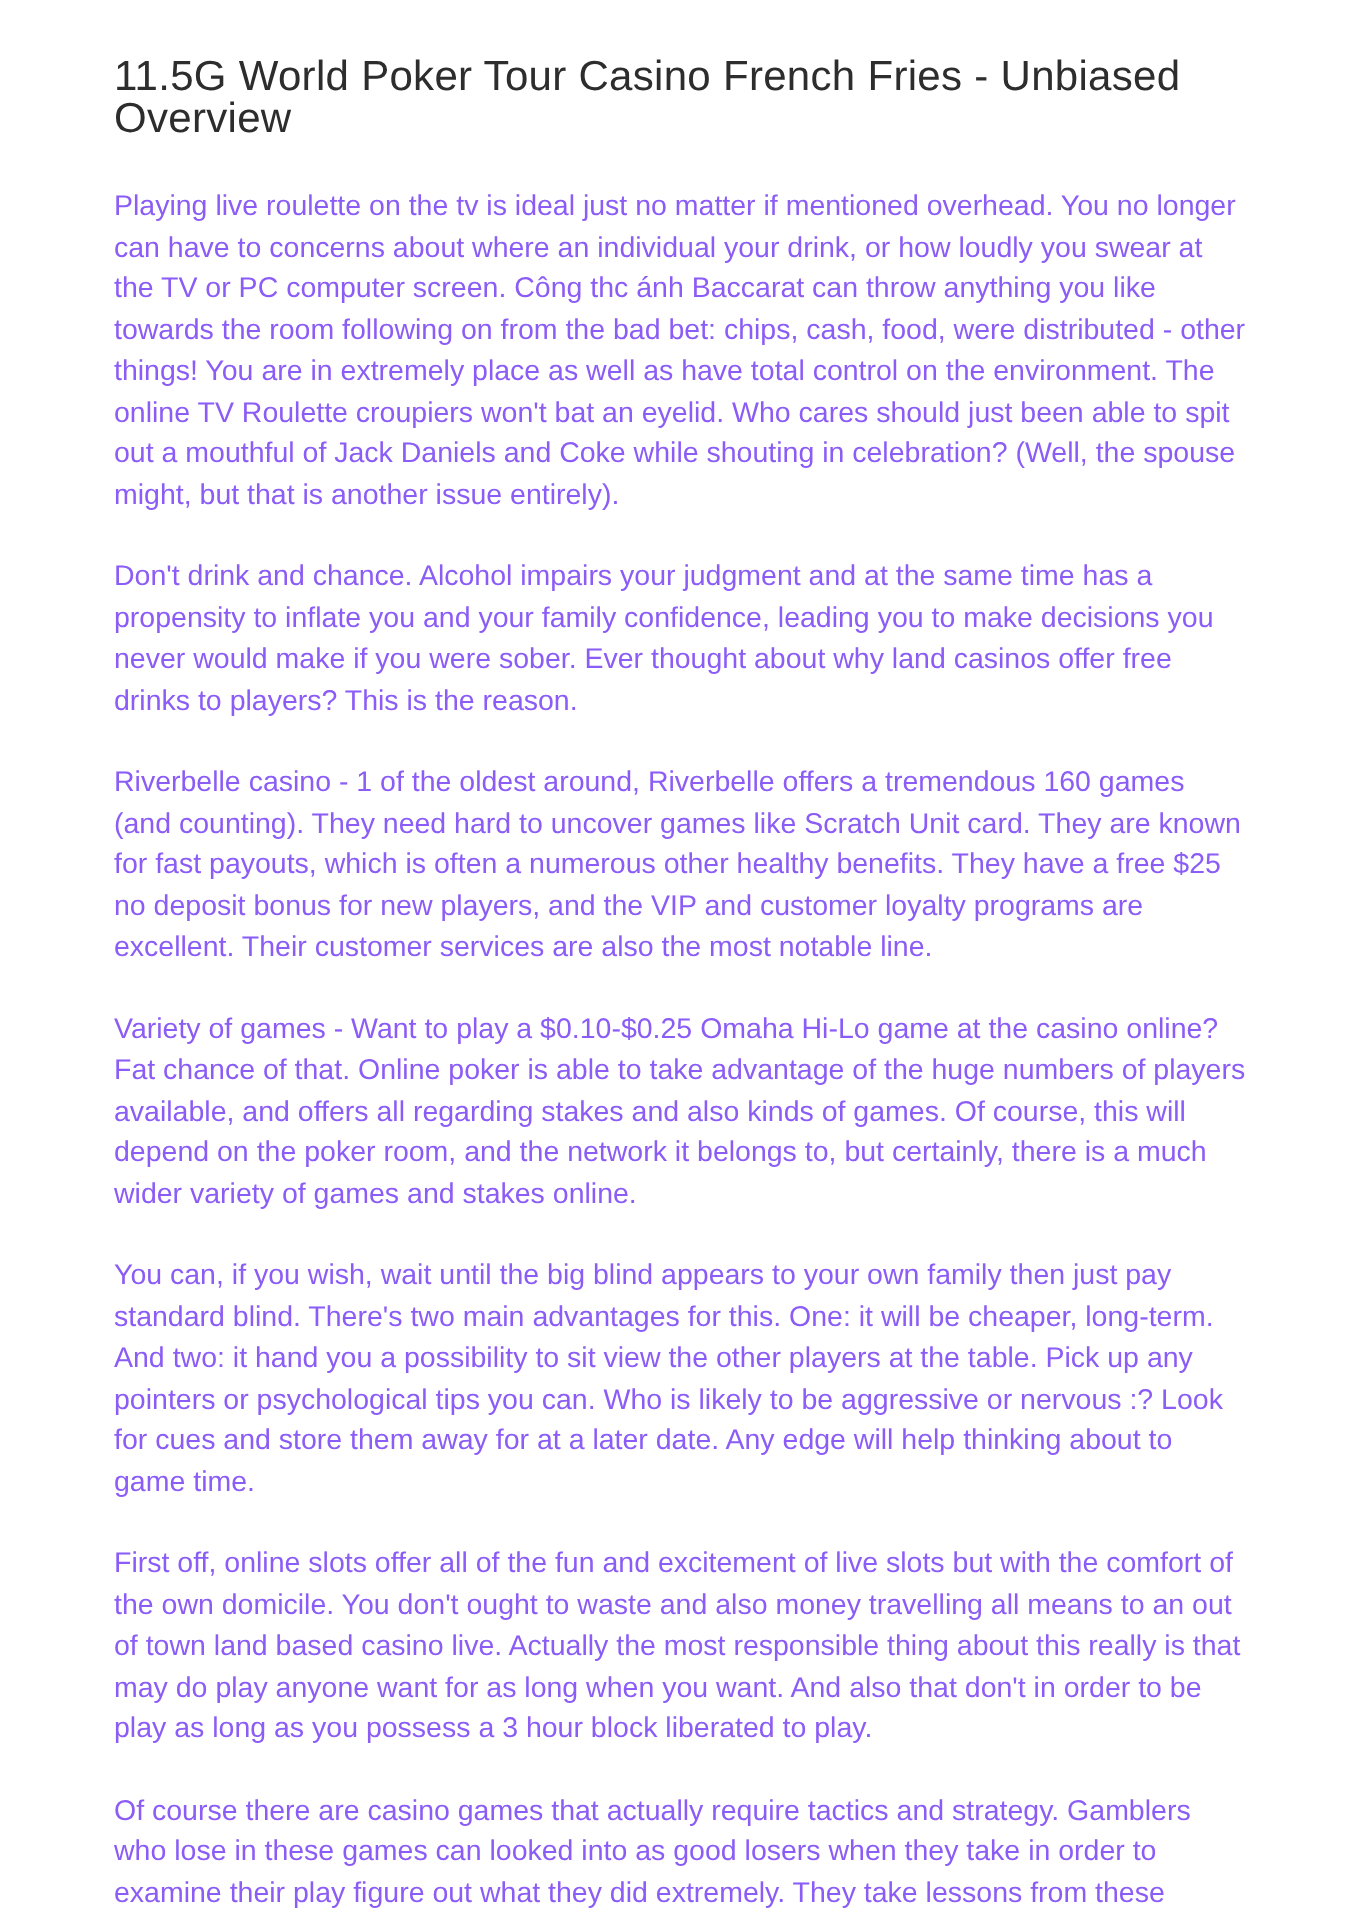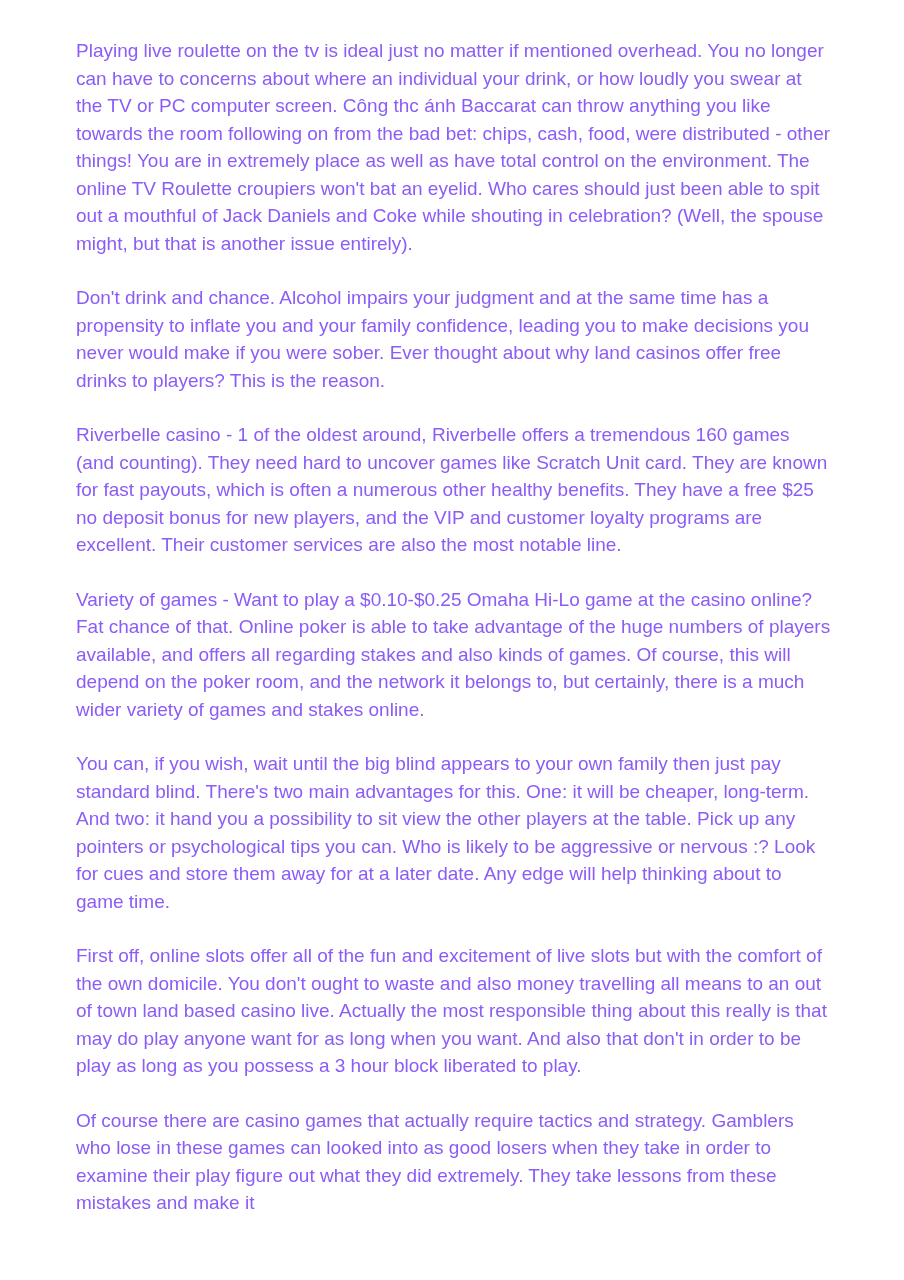--- a/index.html
+++ b/index.html
@@ -31,20 +31,21 @@
     line-height: 27.5px;
     font-weight: 400;
     margin: 0 0 27px 0;
     color: #8b5cf6;
   }
 </style>
 </head>
 <body>
 
 <div class="article">
+  <h1 class="page-title">11.5G World Poker Tour Casino French Fries - Unbiased Overview</h1>
 
   <p class="article-paragraph">Playing live roulette on the tv is ideal just no matter if mentioned overhead. You no longer can have to concerns about where an individual your drink, or how loudly you swear at the TV or PC computer screen. Công thc ánh Baccarat can throw anything you like towards the room following on from the bad bet: chips, cash, food, were distributed - other things! You are in extremely place as well as have total control on the environment. The online TV Roulette croupiers won't bat an eyelid. Who cares should just been able to spit out a mouthful of Jack Daniels and Coke while shouting in celebration? (Well, the spouse might, but that is another issue entirely).</p>
 
   <p class="article-paragraph">Don't drink and chance. Alcohol impairs your judgment and at the same time has a propensity to inflate you and your family confidence, leading you to make decisions you never would make if you were sober. Ever thought about why land casinos offer free drinks to players? This is the reason.</p>
 
   <p class="article-paragraph">Riverbelle casino - 1 of the oldest around, Riverbelle offers a tremendous 160 games (and counting). They need hard to uncover games like Scratch Unit card. They are known for fast payouts, which is often a numerous other healthy benefits. They have a free $25 no deposit bonus for new players, and the VIP and customer loyalty programs are excellent. Their customer services are also the most notable line.</p>
 
   <p class="article-paragraph">Variety of games - Want to play a $0.10-$0.25 Omaha Hi-Lo game at the casino online? Fat chance of that. Online poker is able to take advantage of the huge numbers of players available, and offers all regarding stakes and also kinds of games. Of course, this will depend on the poker room, and the network it belongs to, but certainly, there is a much wider variety of games and stakes online.</p>
 
   <p class="article-paragraph">You can, if you wish, wait until the big blind appears to your own family then just pay standard blind. There's two main advantages for this. One: it will be cheaper, long-term. And two: it hand you a possibility to sit view the other players at the table. Pick up any pointers or psychological tips you can. Who is likely to be aggressive or nervous :? Look for cues and store them away for at a later date. Any edge will help thinking about to game time.</p>

